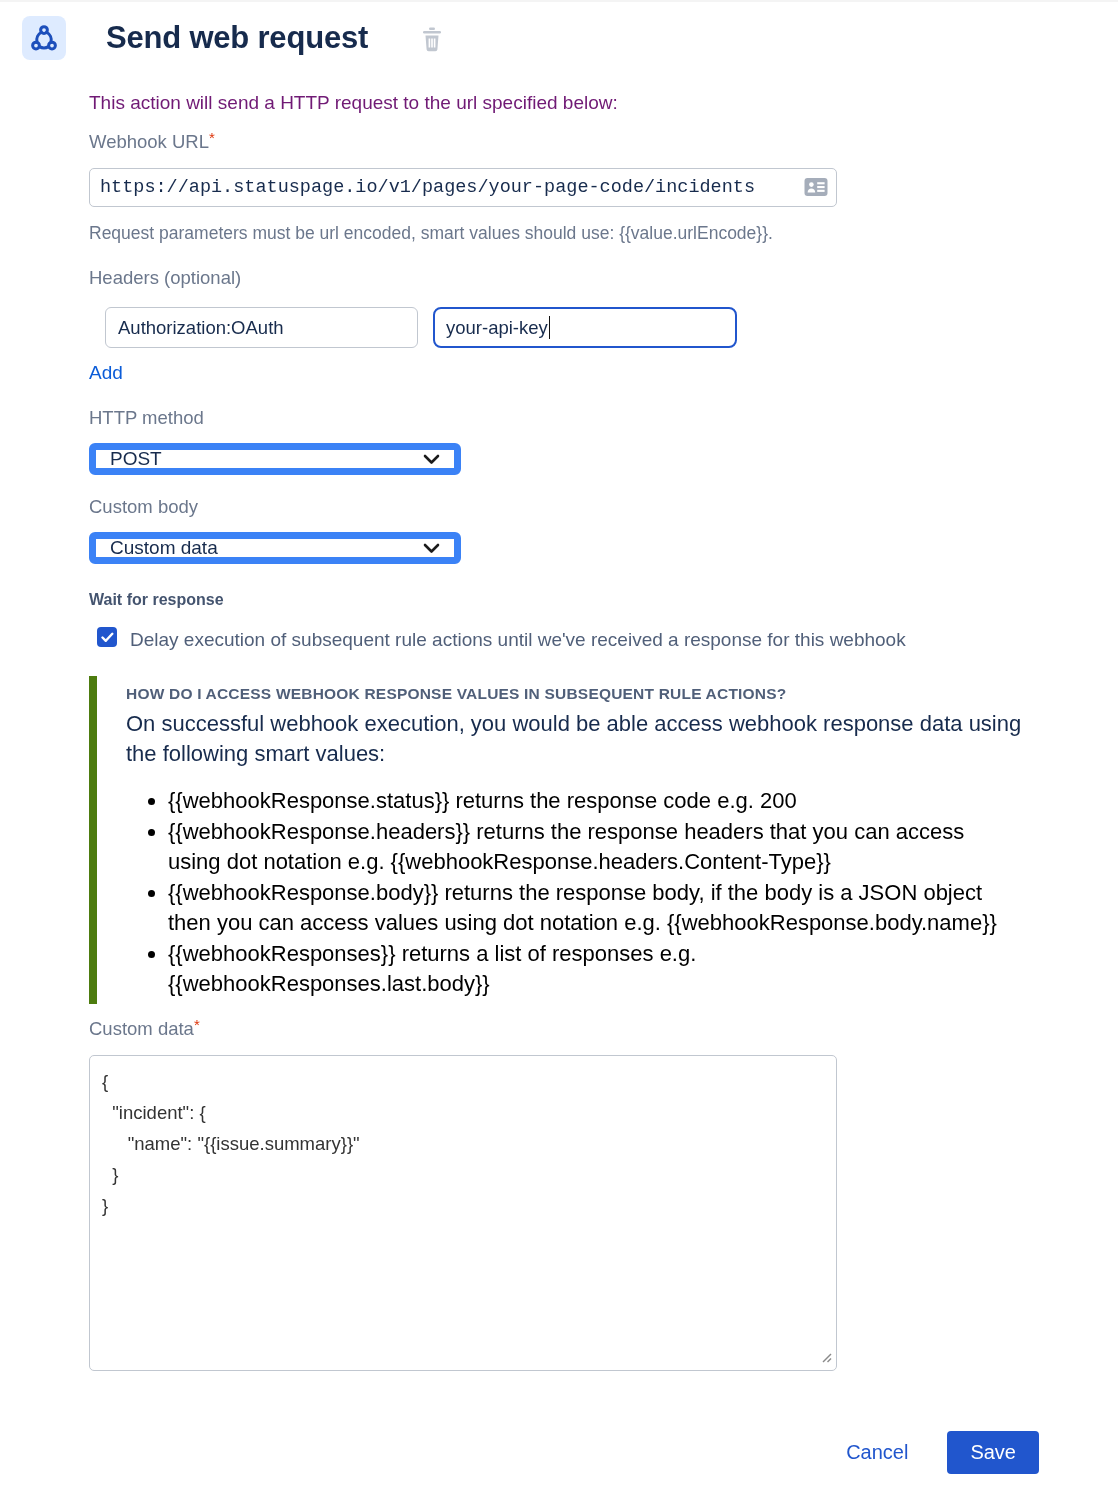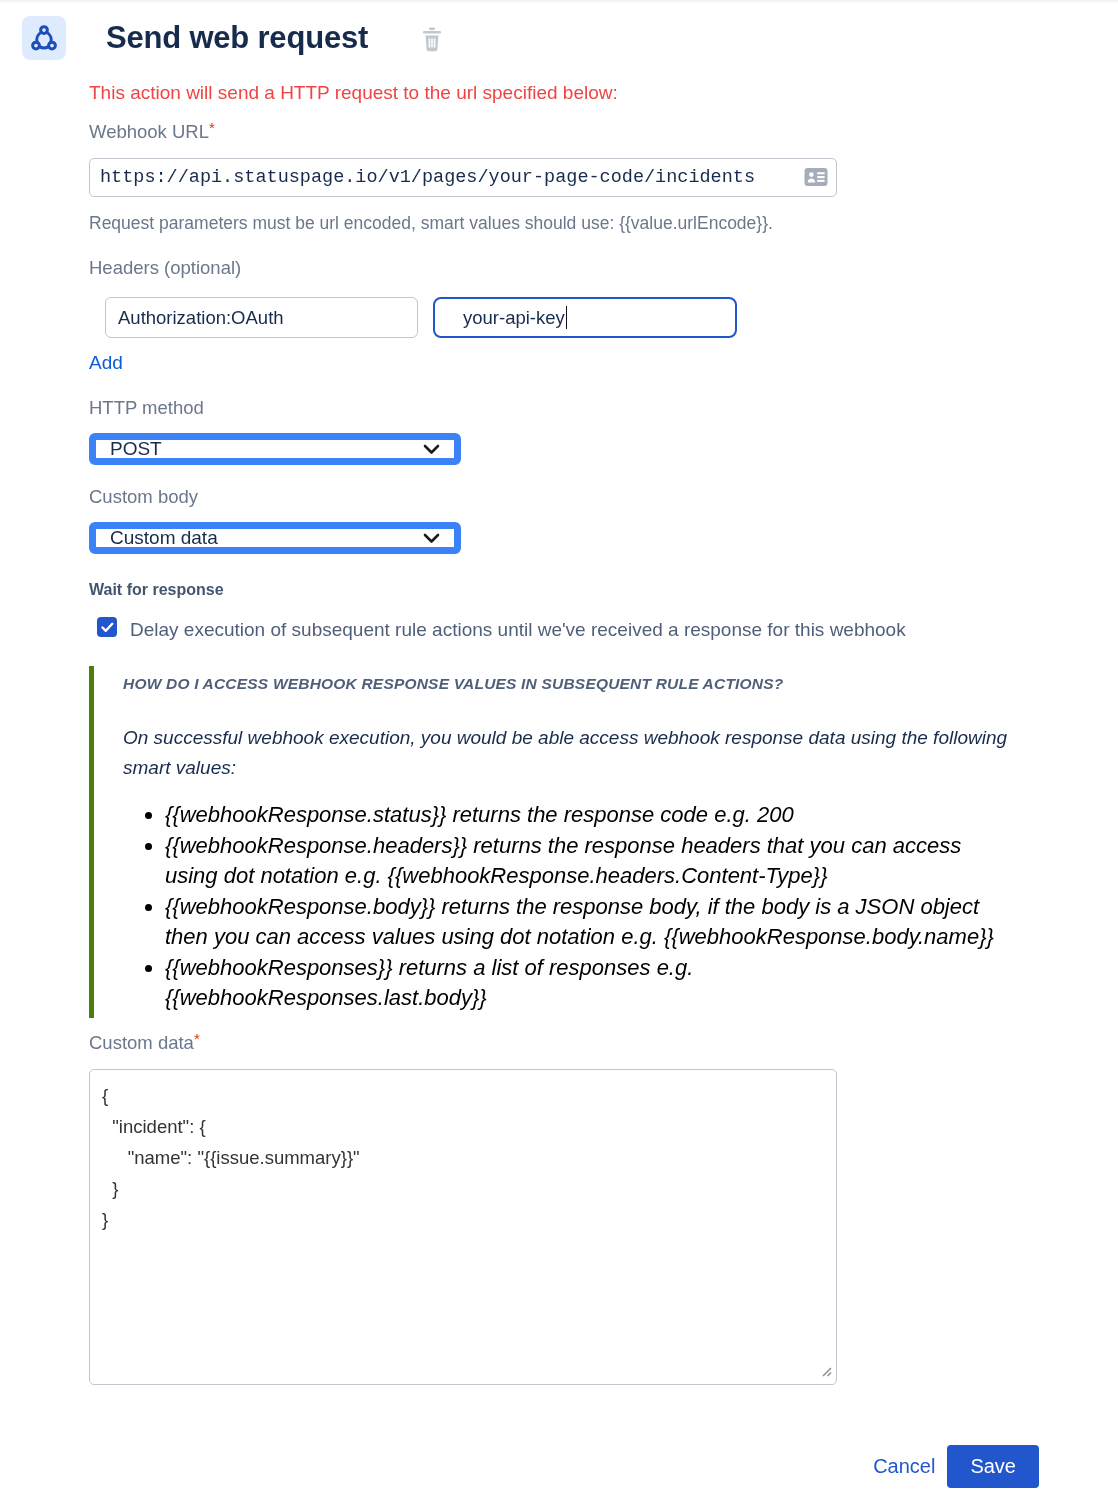--- a/index.html
+++ b/index.html
@@ -17,21 +17,21 @@
   .app-icon {
     width: 44px; height: 44px; border-radius: 8px;
     background: #DEEBFF; display: flex; align-items: center; justify-content: center;
     flex: 0 0 auto;
   }
   .page-title { font-size: 31px; font-weight: 700; color: #172B4D; letter-spacing: -0.2px; }
   .trash { margin-left: 12px; margin-top: 6px; cursor: pointer; }
 
   .content { margin-left: 89px; width: 950px; }
 
-  .description { margin-top: 22px; font-size: 19px; color: #ef4444; }
+  .description { margin-top: 32px; font-size: 19px; color: #701a75; }
 
   .field-label { margin-top: 17px; font-size: 18.5px; color: #6B778C; }
   .req { color: #DE350B; font-size: 15px; vertical-align: top; position: relative; top: -2px; }
 
   .input-wrap { position: relative; margin-top: 15px; width: 748px; }
   .text-input {
     width: 100%; height: 39px;
     border: 1px solid #C1C7D0; border-radius: 5px;
     font-family: Liberation Mono, monospace;
     font-size: 18.5px; color: #172B4D;
@@ -45,21 +45,21 @@
   .header-key-input {
     width: 313px; height: 41px;
     border: 1px solid #C1C7D0; border-radius: 6px;
     font-family: "Liberation Sans", sans-serif;
     font-size: 18.5px; color: #172B4D; padding: 0 12px; outline: none;
   }
   .header-value-input {
     width: 304px; height: 41px;
     border: 2px solid #2156CD; border-radius: 8px;
     font-size: 18.5px; color: #172B4D;
-    padding: 0 28px; display: flex; align-items: center; background: #fff;
+    padding: 0 11px; display: flex; align-items: center; background: #fff;
     cursor: text;
   }
   .caret { display: inline-block; width: 1.5px; height: 23px; background: #111; margin-left: 1px; }
 
   .link { color: #0B5CD8; font-size: 19px; cursor: pointer; text-decoration: none; display: inline-block; }
   .add-link { margin-top: 14px; }
 
   .select {
     margin-top: 14px; width: 372px; height: 32px;
     border: 7px solid #3b82f6; border-radius: 6px;
@@ -70,39 +70,39 @@
   .bold-label { margin-top: 27px; font-size: 16px; font-weight: 700; color: #44546F; }
 
   .checkbox-row { margin-top: 15px; display: flex; gap: 13px; padding-left: 8px; }
   .checkbox {
     width: 20px; height: 20px; flex: 0 0 auto; margin-top: 3px;
     background: #2156CD; border-radius: 4px;
     display: flex; align-items: center; justify-content: center; cursor: pointer;
   }
   .checkbox-label { font-size: 19px; color: #505F79; line-height: 31px; max-width: 845px; }
 
-  .info-panel { margin-top: 21px; border-left: 5px solid #4d7c0f; padding: 9px 0 4px 29px; font-style: italic; }
+  .info-panel { margin-top: 21px; border-left: 8px solid #4d7c0f; padding: 9px 0 4px 29px; }
   .info-heading { font-size: 15.5px; font-weight: 700; color: #505F79; letter-spacing: 0.2px; }
-  .info-intro { margin-top: 30px; font-size: 19px; color: #172B4D; line-height: 30px; max-width: 905px; }
+  .info-intro { margin-top: 6px; font-size: 22px; color: #172B4D; line-height: 30px; max-width: 905px; }
   .info-list { margin-top: 17px; padding-left: 42px; max-width: 890px; }
   .info-list li { font-size: 22px; color: #000000; line-height: 30px; margin-bottom: 1px; }
 
   .custom-data-label { margin-top: 14px; }
 
   .textarea-wrap { position: relative; margin-top: 15px; width: 748px; }
   .custom-textarea {
     width: 748px; height: 316px;
     border: 1px solid #C1C7D0; border-radius: 5px;
     font-family: "Liberation Sans", sans-serif;
     font-size: 18.5px; line-height: 31px; color: #333;
     padding: 10px 12px; resize: none; outline: none; white-space: pre;
   }
   .resize-handle { position: absolute; right: 5px; bottom: 8px; cursor: nwse-resize; }
 
-  .footer { display: flex; justify-content: flex-end; align-items: center; gap: 12px; margin: 56px 79px 0 0; }
+  .footer { display: flex; justify-content: flex-end; align-items: center; gap: 39px; margin: 56px 79px 0 0; }
   .cancel-btn { font-size: 20px; color: #2156CD; background: none; border: none; cursor: pointer; font-family: "Liberation Sans", sans-serif; }
   .save-btn {
     font-size: 20px; color: #fff; background: #2156CD;
     border: none; border-radius: 4px; padding: 10px 23px; cursor: pointer;
     font-family: "Liberation Sans", sans-serif;
   }
 </style>
 </head>
 <body>
 

